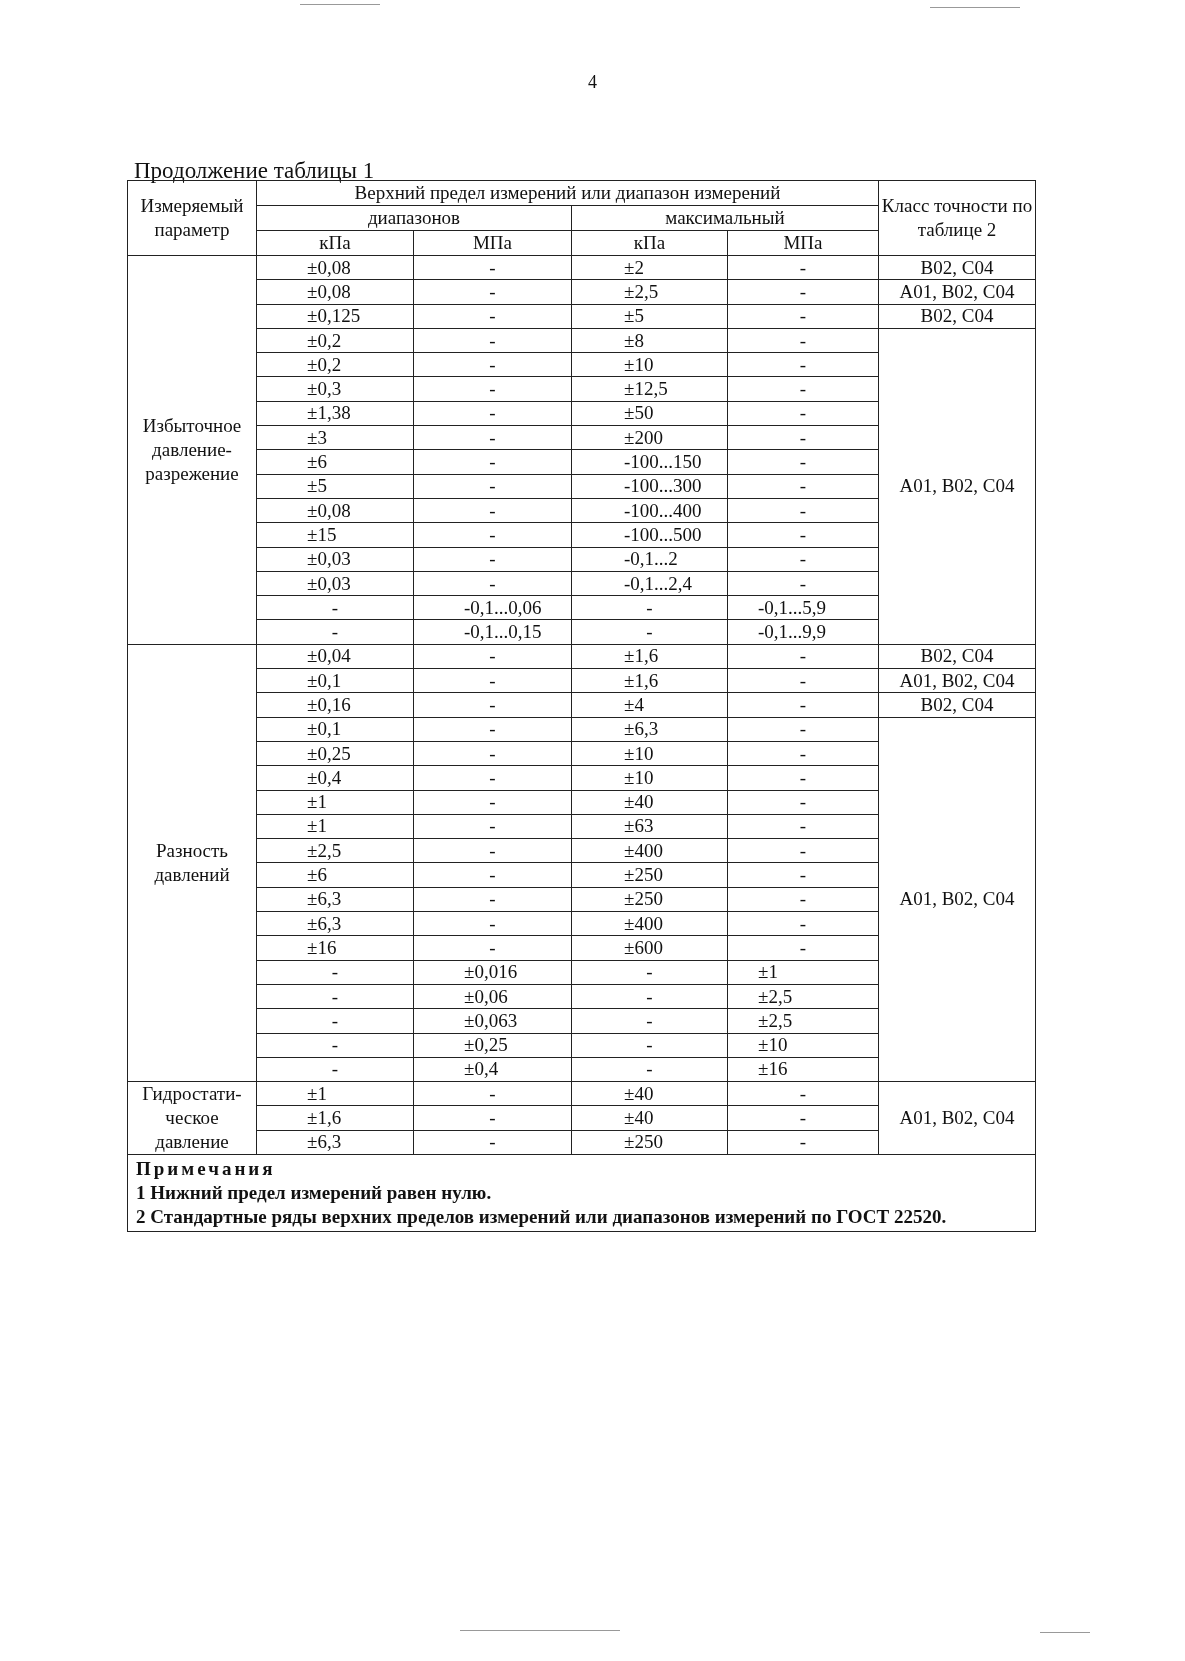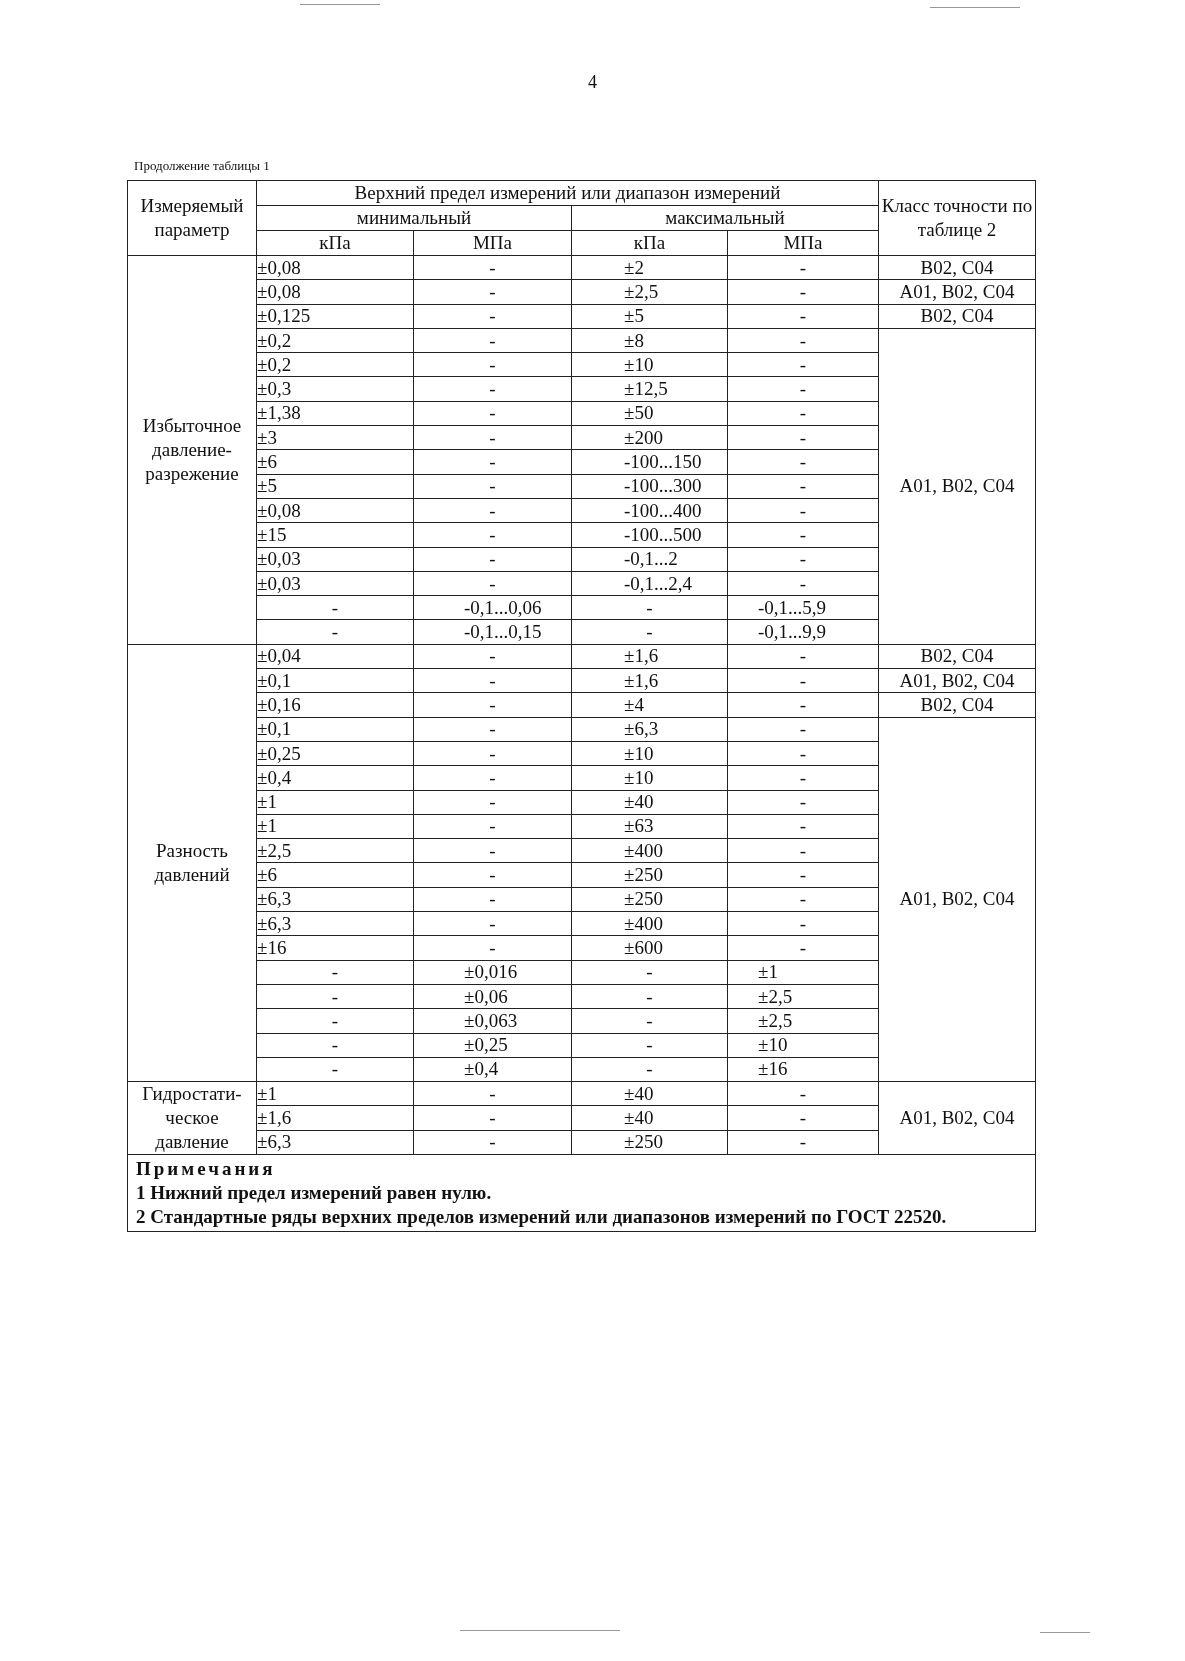--- a/index.html
+++ b/index.html
@@ -1,21 +1,21 @@
 <!DOCTYPE html>
 <html><head>
 <meta charset="utf-8">
 <style>
   html, body { margin:0; padding:0; background:#ffffff; }
   body { width:1185px; height:1661px; position:relative; overflow:hidden; font-family:"Liberation Serif", serif; color:#111; }
   .page-num { position:absolute; left:0; width:1185px; top:72px; text-align:center; font-size:18px; }
-  .caption { position:absolute; left:134px; top:158px; font-size:13px; }
+  .caption { position:absolute; left:134px; top:158px; font-size:23px; }
   table.main { position:absolute; left:127px; top:180px; border-collapse:collapse; table-layout:fixed; width:908px; font-size:19px; }
   table.main td { border:1.5px solid #222; padding:0; text-align:center; vertical-align:middle; line-height:18px; height:23.3px; overflow:hidden; white-space:nowrap; }
-  table.main td.l { text-align:left; }
+  table.main td.l { text-align:left; padding-left:50px; }
   table.main td.lm { text-align:left; padding-left:52px; }
   table.main td.param { white-space:normal; line-height:24px; }
   table.main td.cls { line-height:22px; white-space:normal; }
   table.main tr.h td { height:24px; }
   td.notes { text-align:left !important; padding:2px 0 2px 8px !important; white-space:normal !important; line-height:24px !important;font-weight:bold; }
   .notes-title { letter-spacing:3px; }
   .scan-line { position:absolute; height:1px; background:#999; }
 </style>
 </head>
 <body>
@@ -37,21 +37,21 @@
       <col style="width:151px">
       <col style="width:157px">
   </colgroup>
   <tbody id="tbody">
     <tr class="h">
       <td rowspan="3" class="param">Измеряемый параметр</td>
       <td colspan="4">Верхний предел измерений или диапазон измерений</td>
       <td rowspan="3" class="param">Класс точности по таблице 2</td>
     </tr>
     <tr class="h">
-      <td colspan="2">минимальный</td>
+      <td colspan="2">диапазонов</td>
       <td colspan="2">максимальный</td>
     </tr>
     <tr class="h">
       <td>кПа</td>
       <td>МПа</td>
       <td>кПа</td>
       <td>МПа</td>
     </tr>
   <tr>
         <td class="param" rowspan="16">Избыточное давление-разрежение</td>

